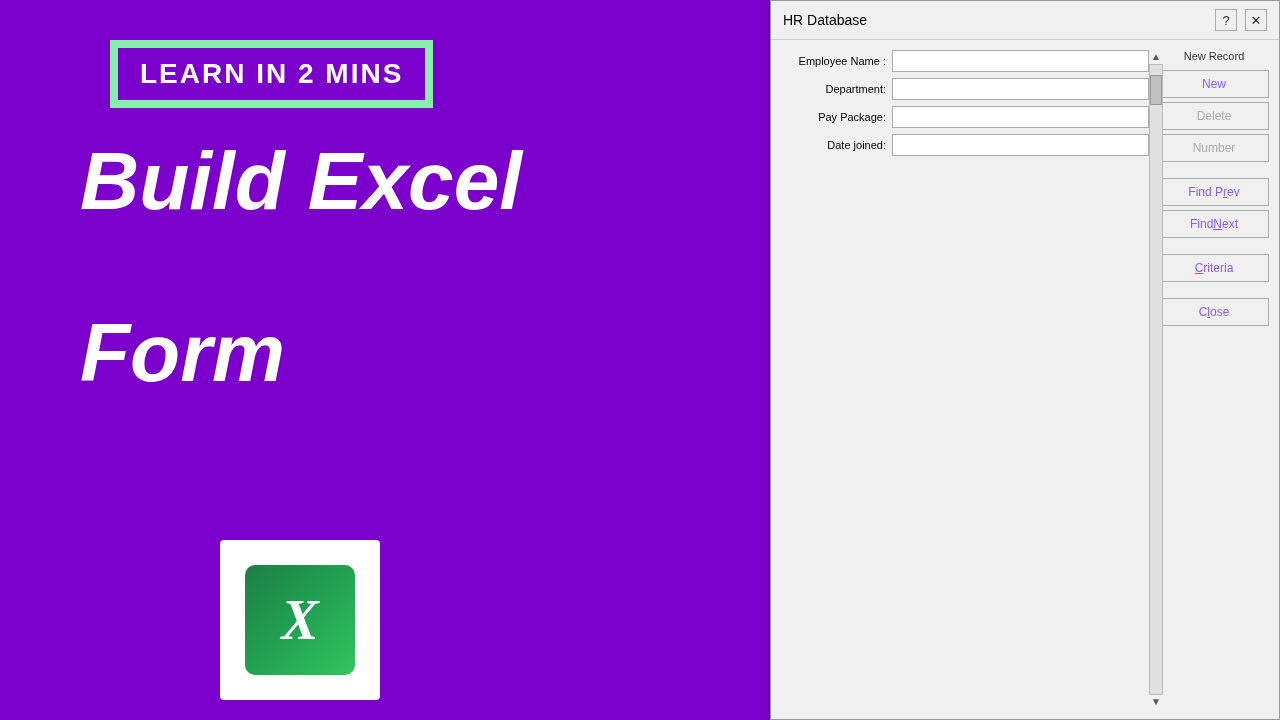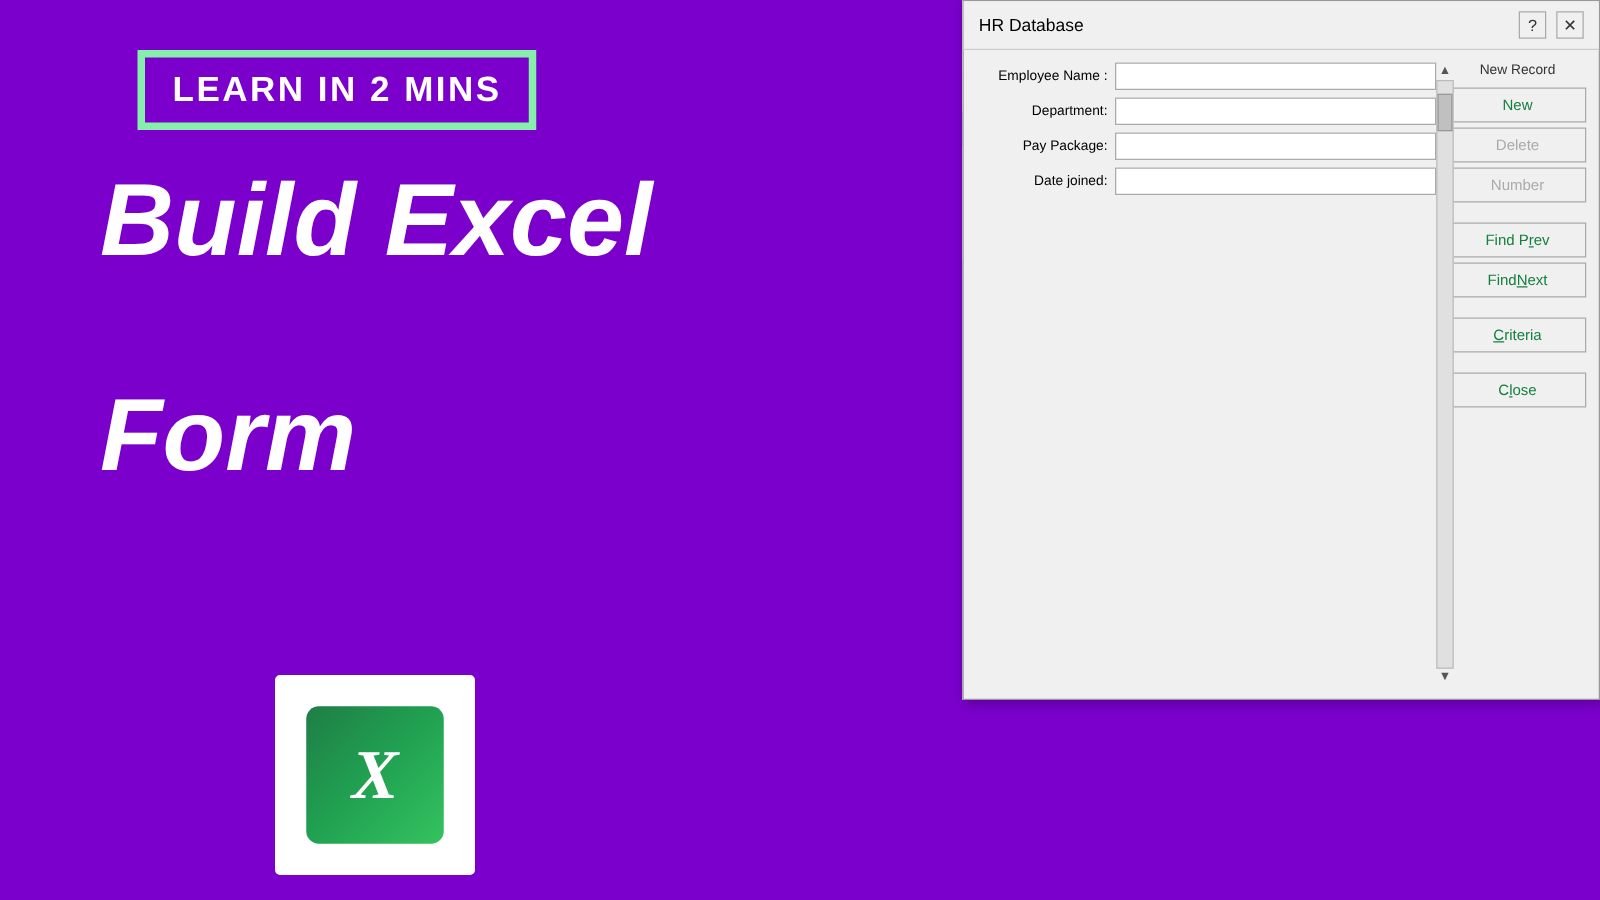--- a/index.html
+++ b/index.html
@@ -21,21 +21,21 @@
       width: 750px;
       height: 720px;
       display: flex;
       flex-direction: column;
       align-items: flex-start;
       justify-content: flex-start;
       padding: 40px 60px;
     }
 
     .learn-badge {
-      border: 6px solid #86efac;
+      border: 8px solid #86efac;
       padding: 10px 22px;
       margin-bottom: 30px;
       margin-left: 50px;
     }
 
     .learn-badge-text {
       color: white;
       font-size: 28px;
       font-weight: 900;
       letter-spacing: 2px;
@@ -84,21 +84,21 @@
       font-family: 'Times New Roman', serif;
       z-index: 2;
     }
 
     
     .right-section {
       position: absolute;
       right: 0;
       top: 0;
       width: 510px;
-      height: 560px;
+      height: 720px;
       background: #e8e8e8;
       display: flex;
       flex-direction: column;
       gap: 27px;
     }
 
     
     .spreadsheet-top {
       background: #f0f0f0;
       height: 90px;
@@ -285,21 +285,21 @@
       width: 100%;
       height: 28px;
       background: #f0f0f0;
       border: 1px solid #aaa;
       font-size: 12px;
       cursor: pointer;
       text-align: center;
       display: flex;
       align-items: center;
       justify-content: center;
-      color: #15803d;
+      color: #8b5cf6;
     }
 
     .dialog-action-btn:disabled, .dialog-action-btn.disabled {
       color: #aaa;
       cursor: default;
     }
 
     .btn-spacer {
       height: 8px;
     }

